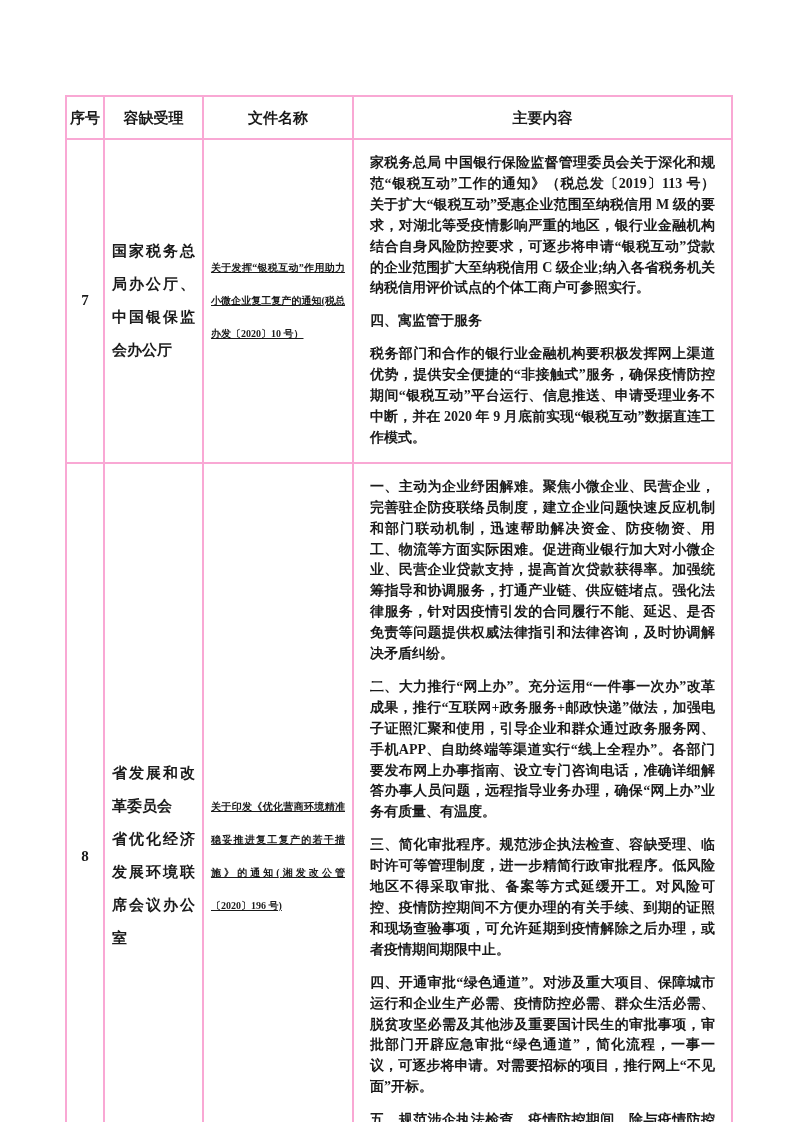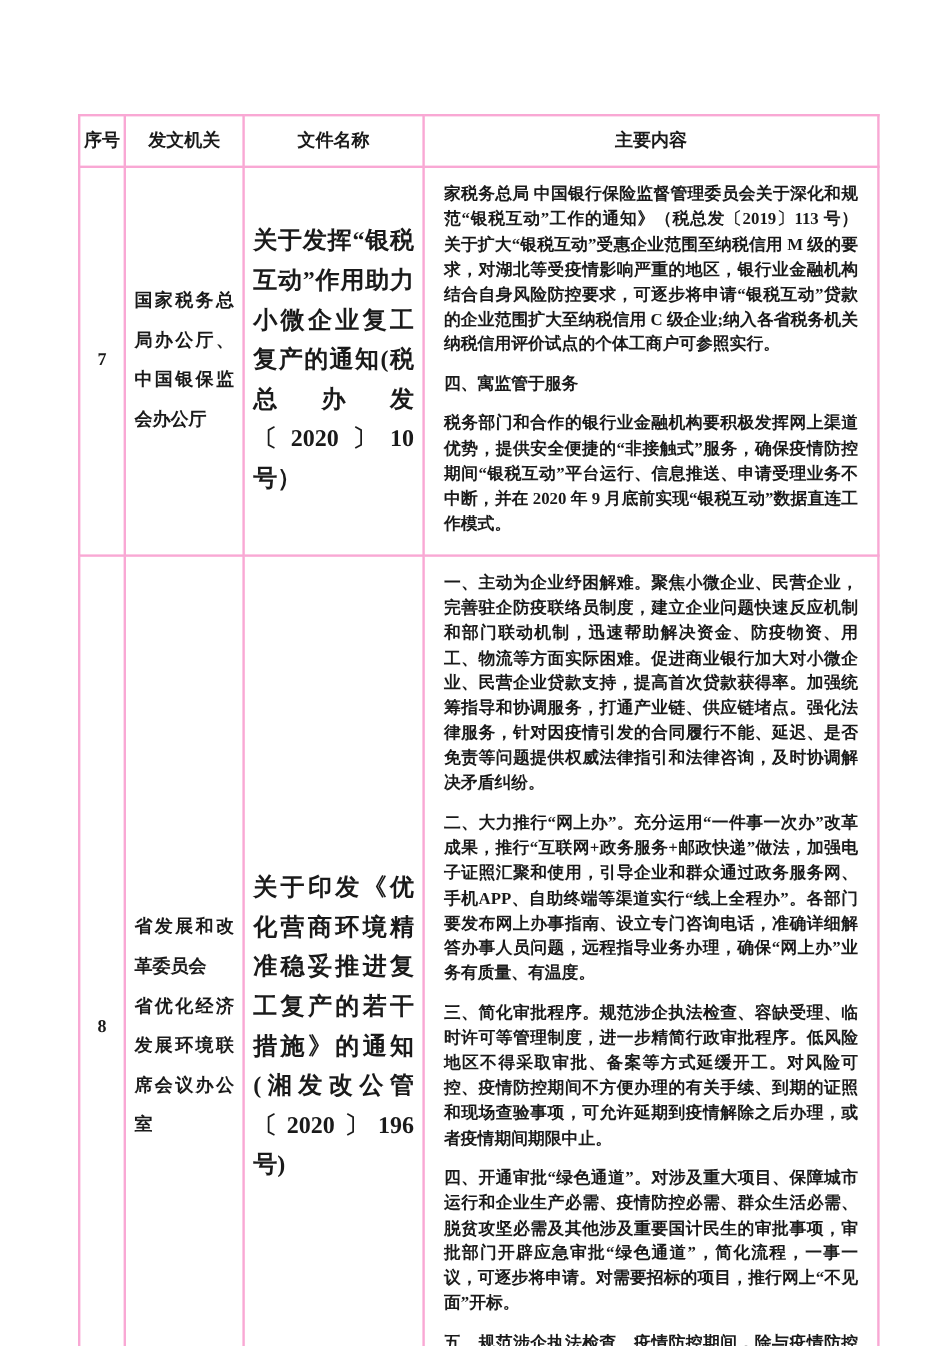--- a/index.html
+++ b/index.html
@@ -51,24 +51,25 @@
   }
   td.c-agency {
     font-size: 15px;
     line-height: 33px;
     text-align: justify;
     white-space: pre-line;
     padding: 2px 7px;
     margin-top: 44px;
   }
   td.c-doc {
-    font-size: 20px;
+    font-size: 10px;
     line-height: 33px;
     text-align: justify;
     padding: 16px 7px;
+    text-decoration: underline;
   }
   td.c-content {
     vertical-align: top;
     padding: 1px 4px;
   }
   td.c-content p {
     margin: 12px;
     font-size: 14px;
     line-height: 20.9px;
     text-align: justify;
@@ -95,21 +96,21 @@
   <table class="doc-table">
     <colgroup>
       <col style="width:38px">
       <col style="width:99px">
       <col style="width:150px">
       <col style="width:379px">
     </colgroup>
     <thead>
       <tr>
         <th class="h-cell">序号</th>
-        <th class="h-cell">发文机关</th>
+        <th class="h-cell">容缺受理</th>
         <th class="h-cell">文件名称</th>
         <th class="h-cell">主要内容</th>
       </tr>
     </thead>
     <tbody>
       <tr class="row-7">
         <td class="c-seq">7</td>
         <td class="c-agency">国家税务总局办公厅、中国银保监会办公厅</td>
         <td class="c-doc">关于发挥“银税互动”作用助力小微企业复工复产的通知(税总办发〔2020〕10 号）</td>
         <td class="c-content">

